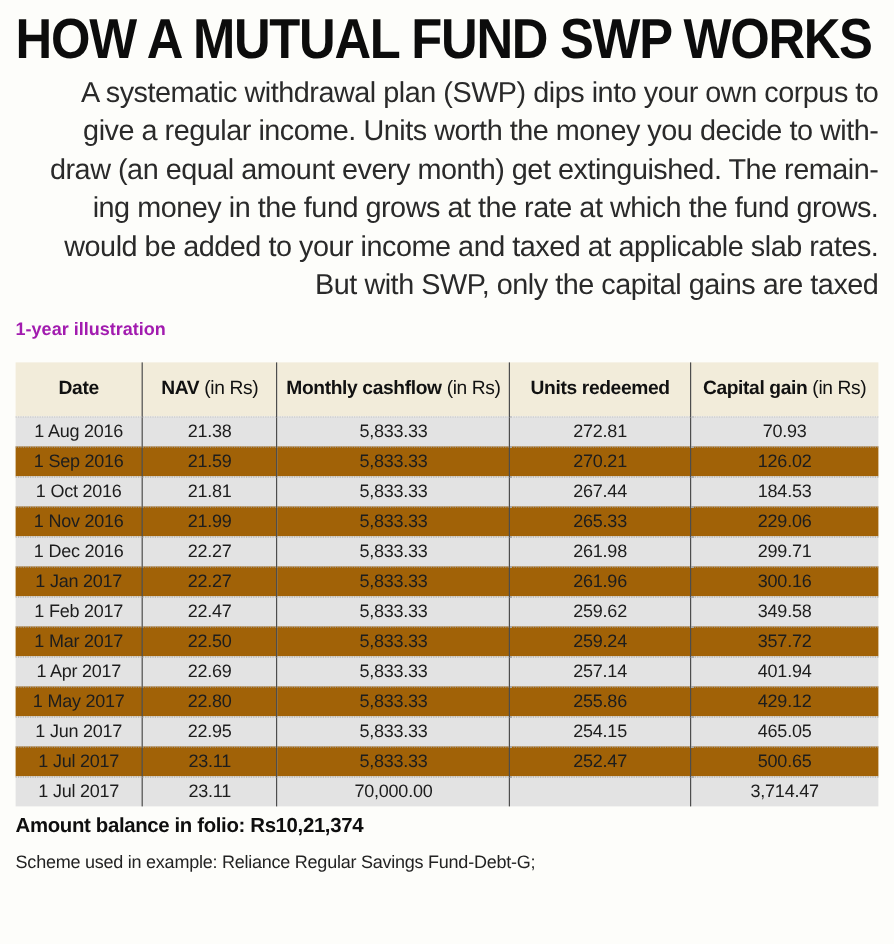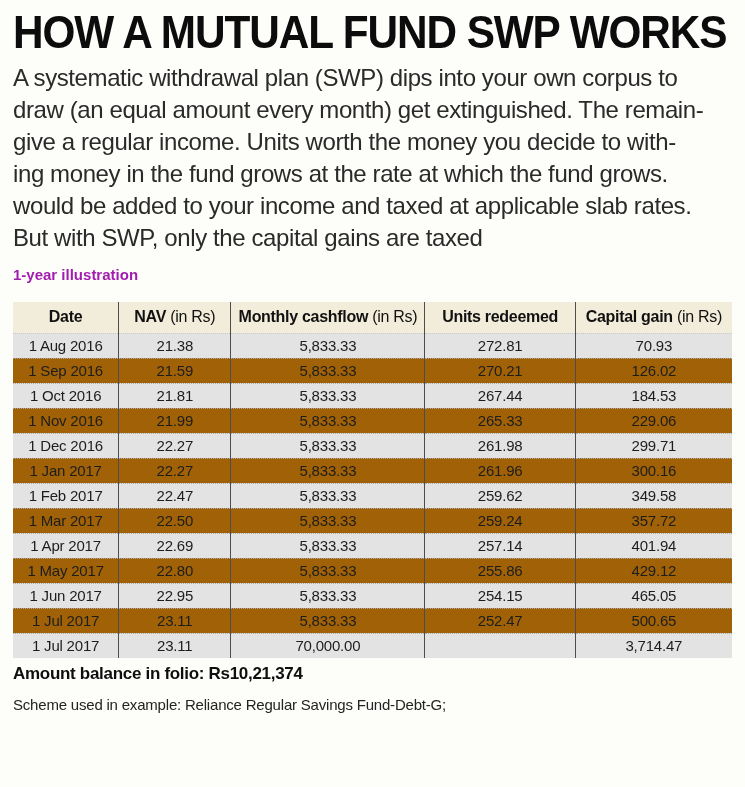--- a/index.html
+++ b/index.html
@@ -25,20 +25,21 @@
     font-stretch: condensed;
   }
 
   .intro {
     margin-top: 4px;
     font-size: 24px;
     line-height: 32px;
     letter-spacing: -0.4px;
     color: #2a2a2a;
     font-stretch: condensed;
+    text-align: right;
   }
   .intro .line { white-space: nowrap; }
 
   .meta {
     margin-top: 13px;
     font-size: 14px;
     font-weight: 700;
     line-height: 22px;
     letter-spacing: -0.2px;
     color: #111;
@@ -61,21 +62,21 @@
     font-stretch: condensed;
   }
   col.c1 { width: 14.7%; }
   col.c2 { width: 15.6%; }
   col.c3 { width: 27.0%; }
   col.c4 { width: 20.9%; }
   col.c5 { width: 21.8%; }
 
   thead th {
     background: #f2ecda;
-    height: 31px;
+    height: 45px;
     font-size: 16px;
     font-weight: 400;
     letter-spacing: -0.3px;
     text-align: center;
     vertical-align: middle;
     color: #111;
   }
   thead th .b { font-weight: 700; }
 
   tbody td {
@@ -119,22 +120,22 @@
 </style>
 </head>
 <body>
 
 <div class="wrap">
 
   <h1 class="title">HOW A MUTUAL FUND SWP WORKS</h1>
 
   <div class="intro">
     <div class="line">A systematic withdrawal plan (SWP) dips into your own corpus to</div>
+    <div class="line">give a regular income. Units worth the money you decide to with-</div>
     <div class="line">draw (an equal amount every month) get extinguished. The remain-</div>
-    <div class="line">give a regular income. Units worth the money you decide to with-</div>
     <div class="line">ing money in the fund grows at the rate at which the fund grows.</div>
     <div class="line">would be added to your income and taxed at applicable slab rates.</div>
     <div class="line">But with SWP, only the capital gains are taxed</div>
   </div>
 
 
   <div class="caption">1-year illustration</div>
 
   <table>
     <colgroup>

